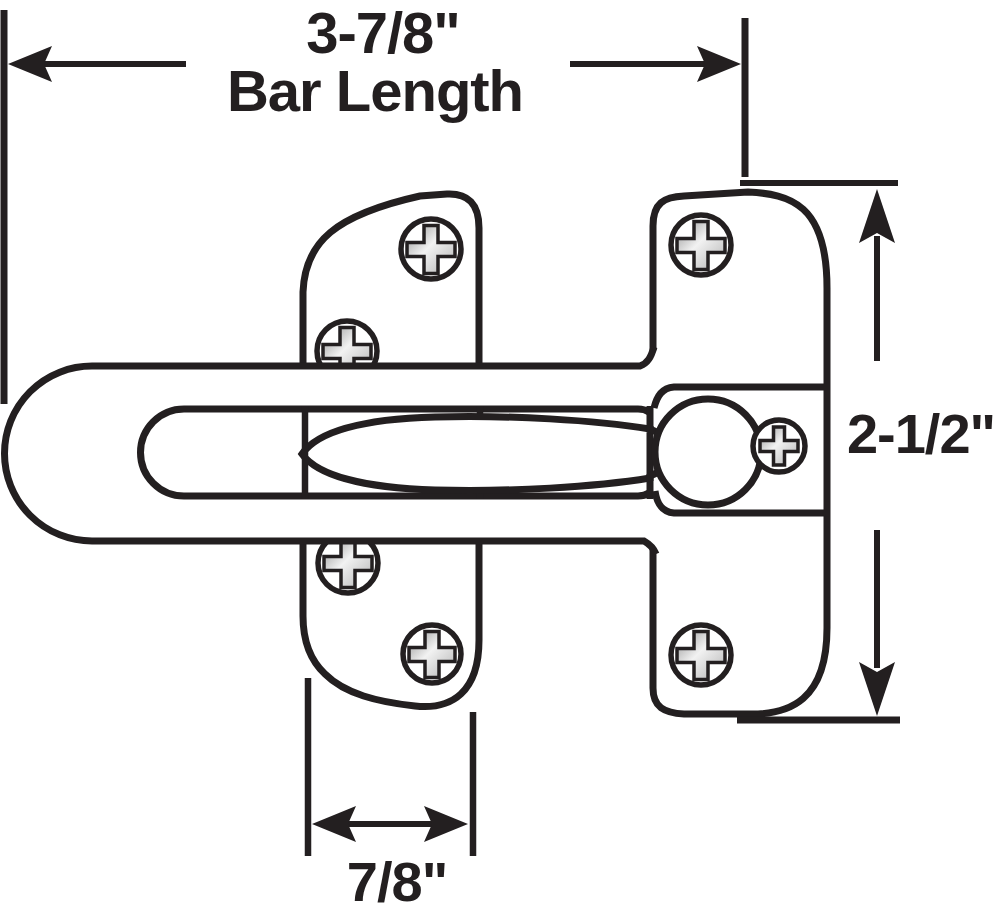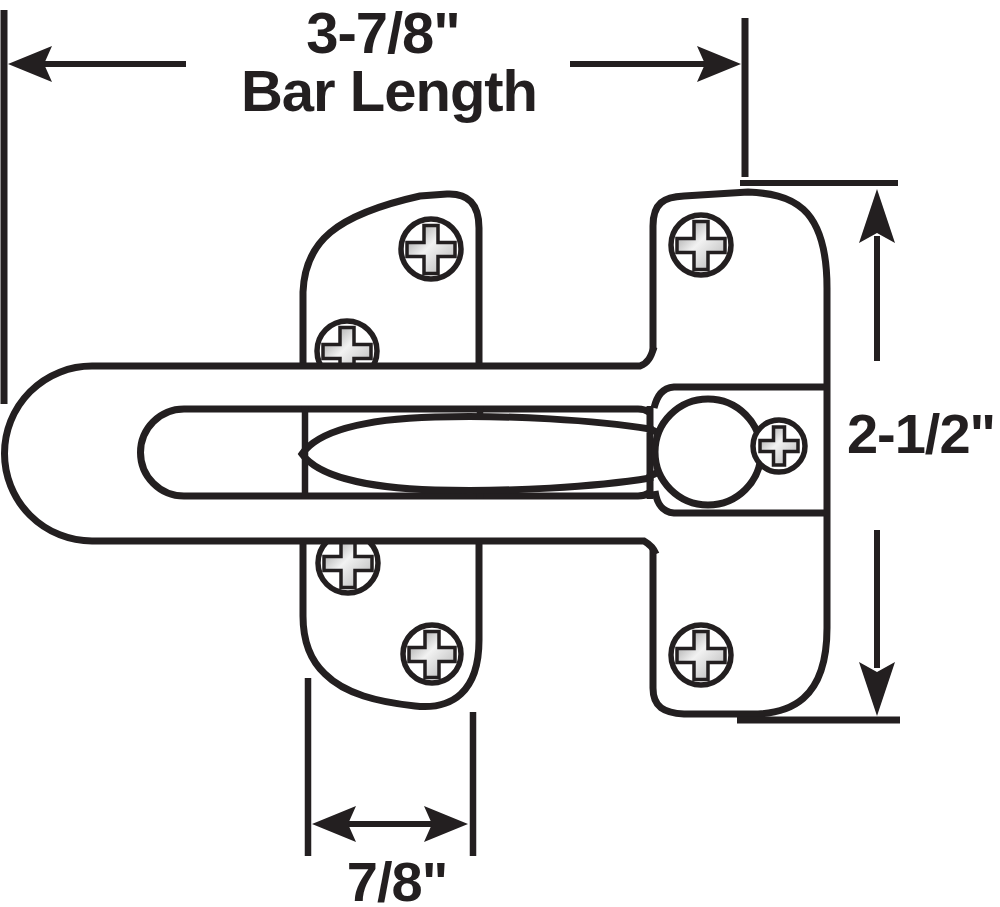--- a/index.html
+++ b/index.html
@@ -141,17 +141,17 @@
     <g>
       <path d="M 308,678 L 308,856" fill="none" stroke="#231f20" stroke-width="6.5"></path>
       <path d="M 473,712 L 473,856" fill="none" stroke="#231f20" stroke-width="6.5"></path>
       <path d="M 320,824 L 460,824" fill="none" stroke="#231f20" stroke-width="6"></path>
       <path d="M 312,824 L 356,806 L 348,824 L 356,842 Z" fill="#231f20"></path>
       <path d="M 468,824 L 424,806 L 432,824 L 424,842 Z" fill="#231f20"></path>
     </g>
   </svg>
 
   <div class="dim-label dim-top-value" style="left:383px;top:4px;">3-7/8"</div>
-  <div class="dim-label dim-top-caption" style="left:389px;top:62px;text-align:right;">Bar Length</div>
+  <div class="dim-label dim-top-caption" style="left:375px;top:62px;text-align:right;">Bar Length</div>
   <div class="dim-label dim-right-value" style="left:921px;top:406px;">2-1/2"</div>
   <div class="dim-label dim-bottom-value" style="left:397px;top:854px;">7/8"</div>
 
 </div>
 
 </body></html>

